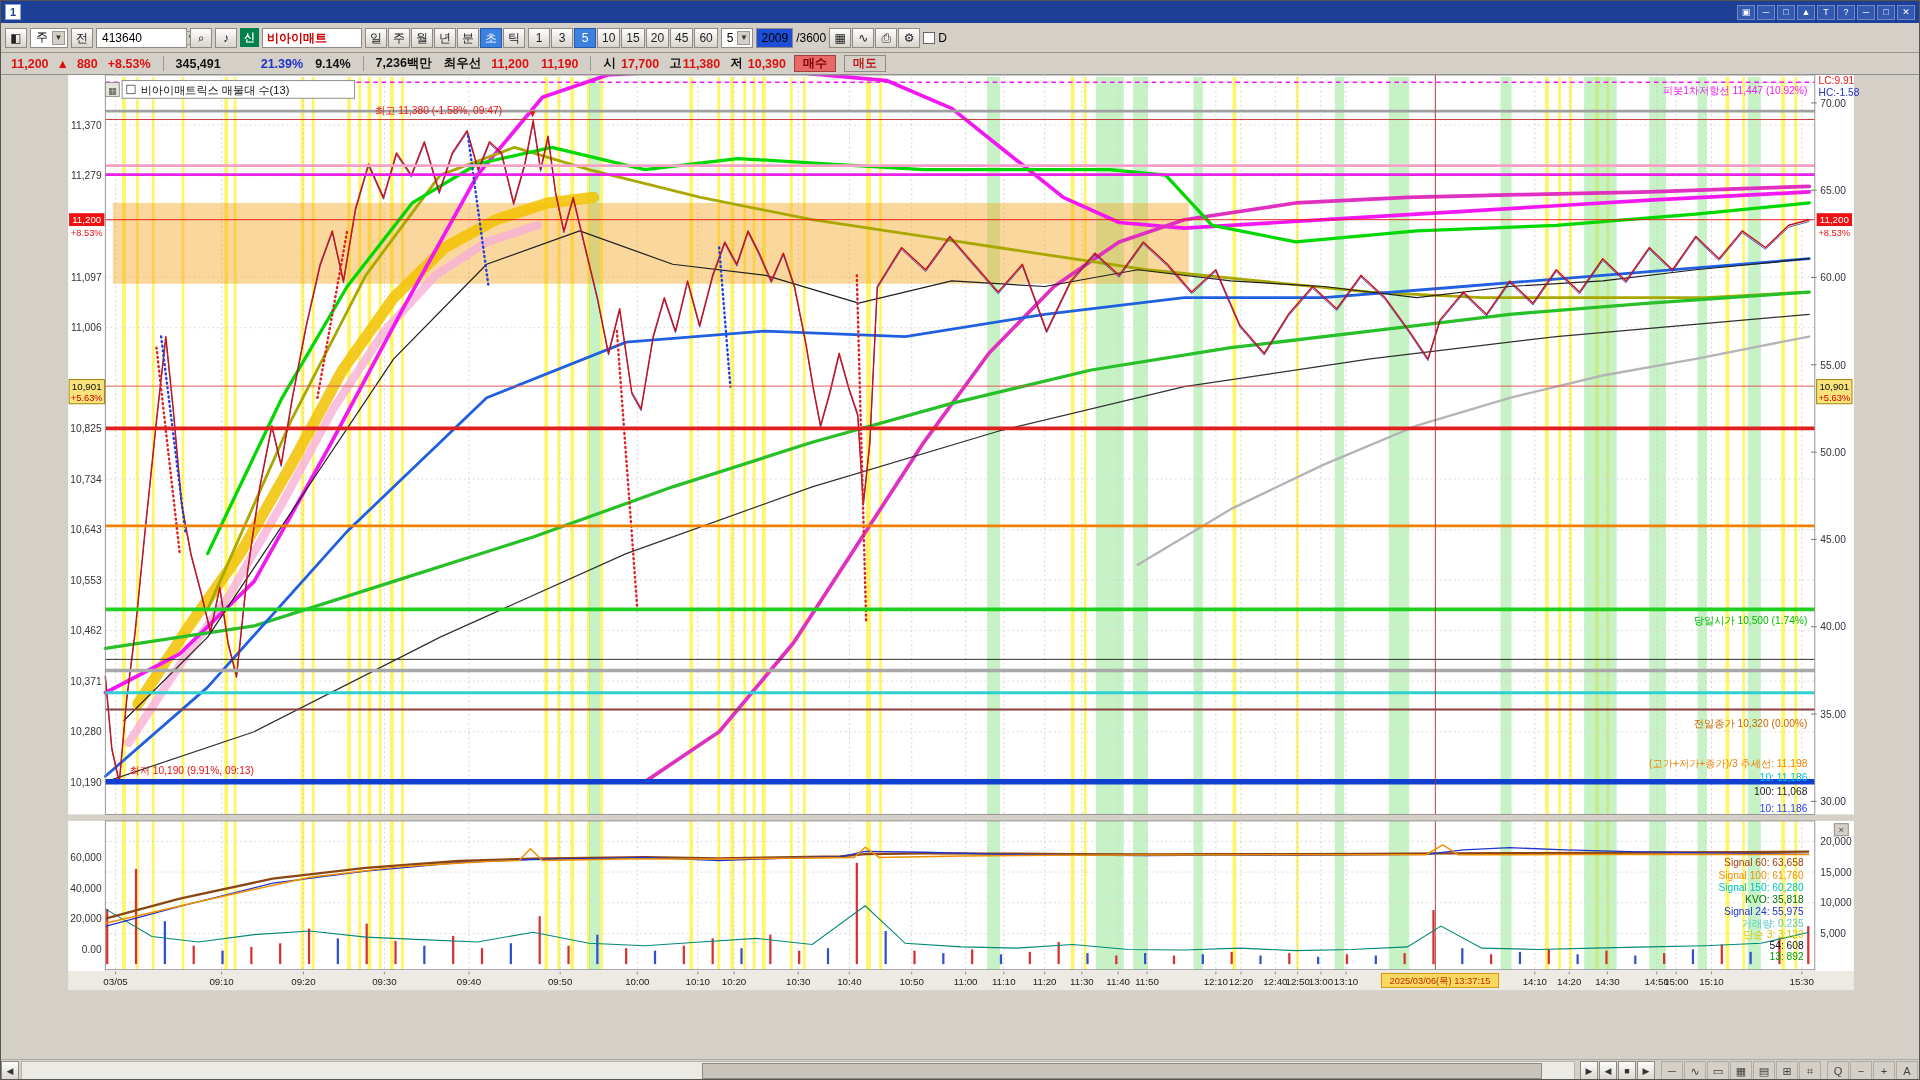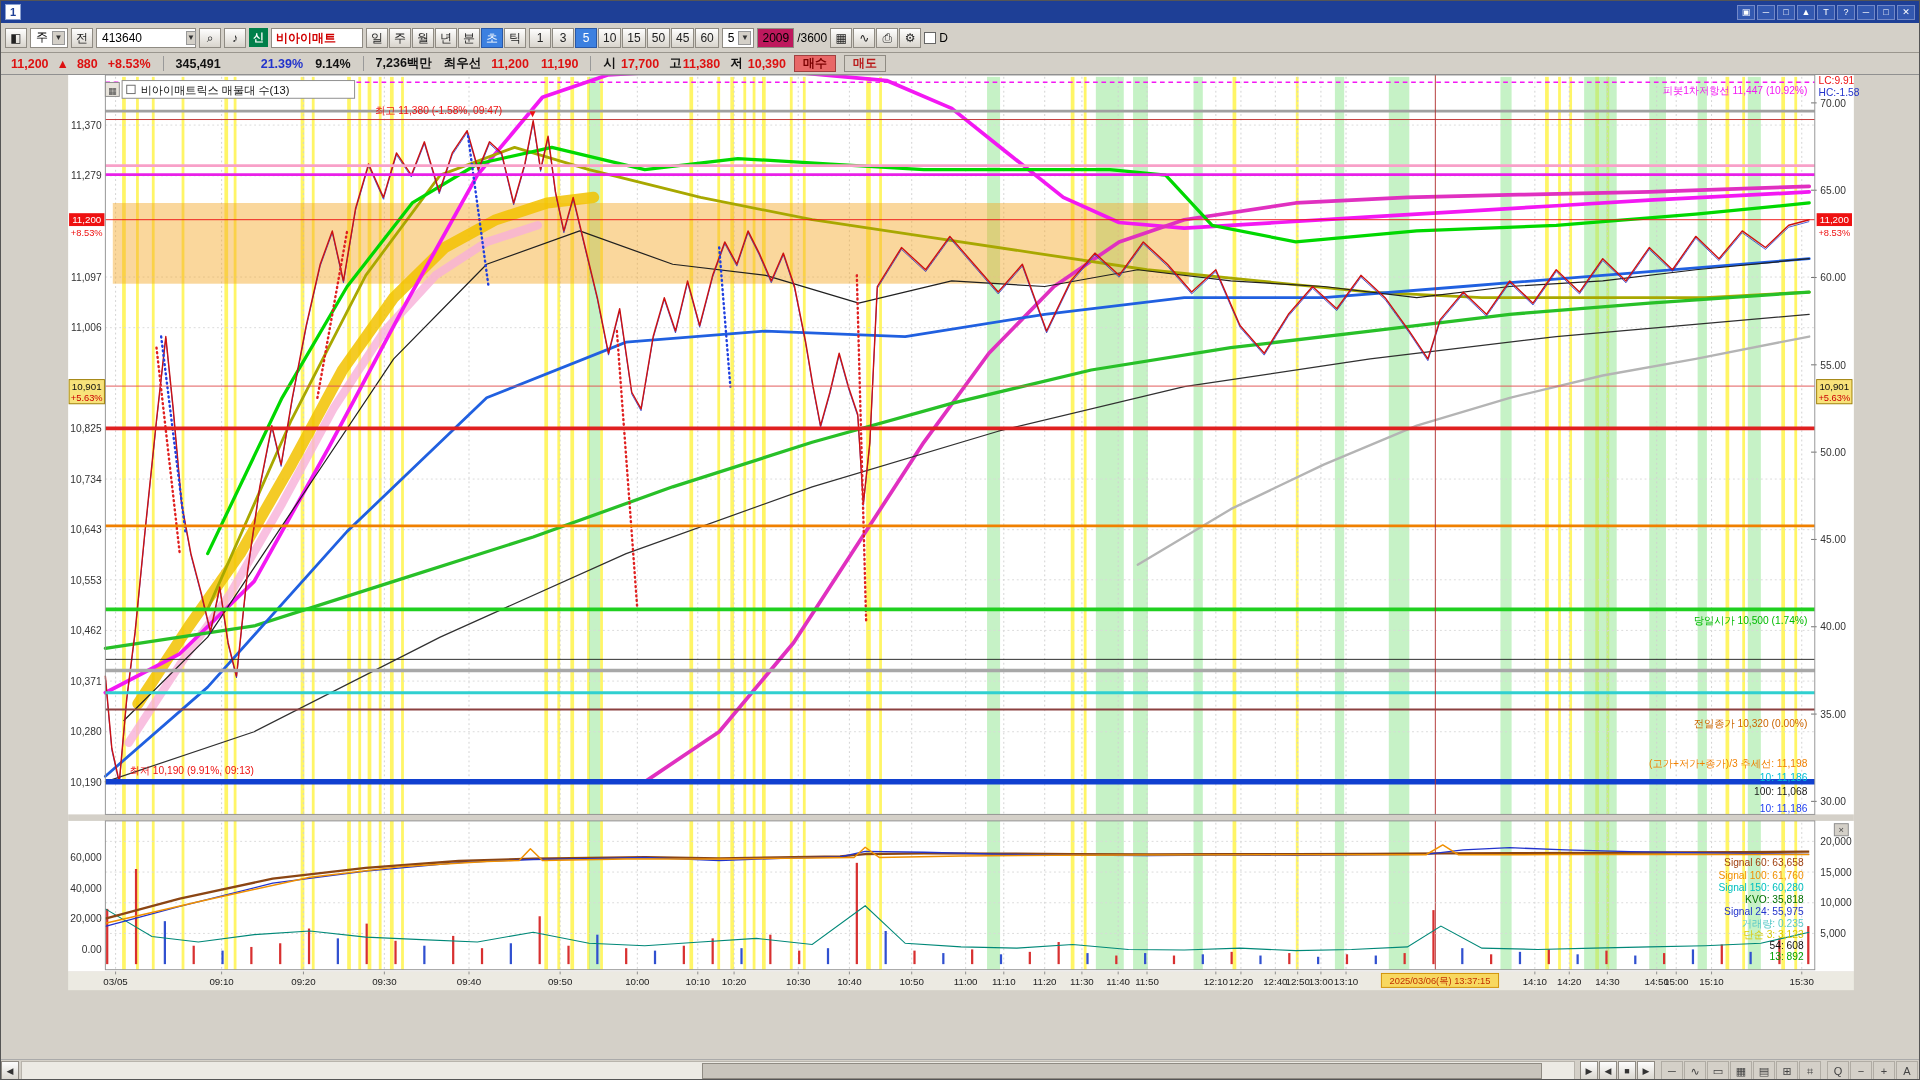--- a/index.html
+++ b/index.html
@@ -11,25 +11,25 @@
   .title-text{white-space:nowrap;overflow:hidden;font-weight:bold;letter-spacing:0;}
   .win-controls{margin-left:auto;display:flex;gap:2px;}
   .wbtn{width:18px;height:15px;background:#3358b0;border:1px solid #7288c8;color:#fff;font-size:9px;line-height:13px;text-align:center;cursor:pointer;}
   
   .toolbar{height:30px;background:#d4d0c8;border-bottom:1px solid #9a968e;display:flex;align-items:center;padding:0 4px;gap:3px;font-size:12px;}
   .tbtn{border:1px solid #8f8b83;background:linear-gradient(#fefefe,#d9d5cd);height:20px;min-width:22px;padding:0 4px;line-height:18px;text-align:center;color:#222;}
   .tbtn.sel{background:#3c80e0;color:#fff;border-color:#2858a8;}
   .tgroup{display:flex;gap:1px;}
   .combo{background:#fff;border:1px solid #8f8b83;height:20px;display:flex;align-items:center;padding:0 2px 0 5px;gap:4px;}
   .combo .arr{font-size:8px;color:#333;background:#d4d0c8;border:1px solid #999;width:13px;height:14px;line-height:12px;text-align:center;}
-  .codebox{width:100px;gap:44px;}
-  .sname{color:#d00000;font-weight:bold;background:#fff;border:1px solid #8f8b83;height:20px;line-height:18px;padding:0 4px;width:92px;overflow:hidden;white-space:nowrap;}
+  .codebox{width:91px;gap:44px;}
+  .sname{color:#d00000;font-weight:bold;background:#fff;border:1px solid #8f8b83;height:20px;line-height:18px;padding:0 4px;width:100px;overflow:hidden;white-space:nowrap;}
   .badge-sin{background:#00804a;color:#fff;width:19px;height:19px;line-height:19px;text-align:center;font-size:11px;font-weight:bold;}
   .ico{width:22px;}
-  .numfield{background:#be185d;border:1px solid #8f8b83;height:20px;line-height:18px;padding:0 4px;}
+  .numfield{background:#1d4ed8;border:1px solid #8f8b83;height:20px;line-height:18px;padding:0 4px;}
   .chk{width:12px;height:12px;background:#fff;border:1px solid #666;display:inline-block;}
   
   .quote{height:22px;background:#d4d0c8;border-bottom:1px solid #909090;display:flex;align-items:center;font-size:12.5px;font-weight:bold;padding:0 10px;white-space:nowrap;}
   .red{color:#dd1111;} .blue{color:#2233cc;} .blk{color:#111;}
   .qsep{width:1px;height:15px;background:#999;margin:0 12px;}
   .trade-btn{height:17px;line-height:15px;padding:0 8px;font-size:12px;font-weight:bold;border:1px solid #a04040;background:#e86868;color:#7a0000;margin-left:8px;text-align:right;}
   .trade-btn.sell{background:#d4d0c8;border-color:#8f8b83;color:#b91c1c;}
   
   #csvg{position:absolute;left:0;top:74px;}
   
@@ -83,21 +83,21 @@
         <div class="tbtn">분</div>
         <div class="tbtn sel">초</div>
         <div class="tbtn">틱</div>
       </div>
     <div class="tgroup" id="intervals">
         <div class="tbtn">1</div>
         <div class="tbtn">3</div>
         <div class="tbtn sel">5</div>
         <div class="tbtn">10</div>
         <div class="tbtn">15</div>
-        <div class="tbtn">50</div>
+        <div class="tbtn">20</div>
         <div class="tbtn">45</div>
         <div class="tbtn">60</div>
       </div>
     <div class="combo">
         <span>5</span>
         <span class="arr">▼</span>
       </div>
     <div class="numfield">2009</div>
     <span>/3600</span>
     <div class="tgroup" id="ricons">

